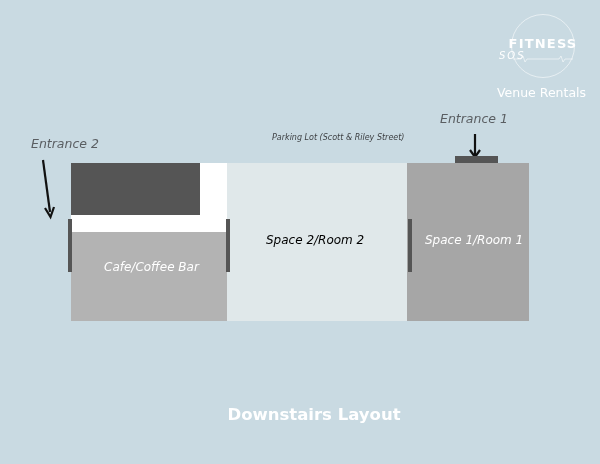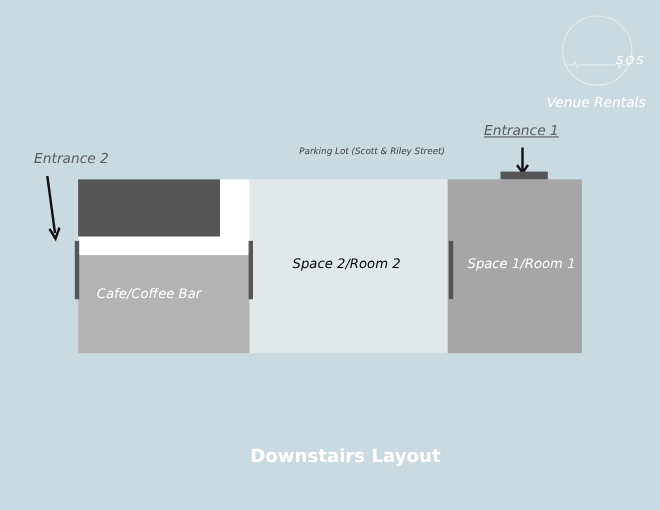--- a/index.html
+++ b/index.html
@@ -3,54 +3,55 @@
 <meta charset="utf-8">
 <style>
   * { margin: 0; padding: 0; box-sizing: border-box; }
   html, body { width: 600px; height: 464px; overflow: hidden; }
   body { background: #c9dae2; font-family: "DejaVu Sans", sans-serif; position: relative; }
   .abs { position: absolute; }
 
   .logo { left: 499px; top: 14px; width: 90px; height: 90px; }
   .logo-circle { left: 12px; top: 0; width: 64px; height: 64px; border: 1px solid rgba(255,255,255,0.55); border-radius: 50%; }
   .logo-title { left: 0; top: 22px; width: 88px; text-align: center; color: #ffffff; font-weight: bold; font-size: 13px; letter-spacing: 1.2px; }
-  .logo-sub { left: 0; top: 36px; width: 88px; text-align: right; color: #ffffff; font-style: italic; font-size: 10px; letter-spacing: 2px; }
+  .logo-sub { left: 0; top: 36px; width: 88px; text-align: left; color: #ffffff; font-style: italic; font-size: 10px; letter-spacing: 2px; }
   .logo-wave { left: 14px; top: 41px; width: 60px; height: 8px; }
-  .venue { left: 497px; top: 85px; color: #ffffff; font-style: italic; font-size: 12.5px; white-space: nowrap; }
+  .venue { left: 497px; top: 85px; color: #ffffff; font-size: 12.5px; white-space: nowrap; }
 
   .label-dark { color: #5a5e62; font-style: italic; white-space: nowrap; }
   .entrance2 { left: 31px; top: 136px; font-size: 12.5px; font-style: italic; }
-  .entrance1 { left: 440px; top: 111px; font-size: 12.5px; text-decoration: underline; }
+  .entrance1 { left: 440px; top: 111px; font-size: 12.5px; }
   .parking { left: 246px; top: 133px; font-size: 8px; color: #3c3f42; margin-left: 26px; }
 
   .room { position: absolute; }
   .cafe-wrap { left: 71px; top: 163px; width: 156px; height: 158px; background: #ffffff; }
   .cafe-block { left: 71px; top: 163px; width: 129px; height: 52px; background: #555555; }
   .cafe { left: 71px; top: 232px; width: 156px; height: 89px; background: #b3b3b3; }
   .space2 { left: 227px; top: 163px; width: 180px; height: 158px; background: #e0e8ea; }
   .space1 { left: 407px; top: 163px; width: 122px; height: 158px; background: #a6a6a6; }
 
   .room-label { position: absolute; font-style: italic; font-size: 12px; white-space: nowrap; }
-  .cafe-label { left: 88px; top: 260px; color: #ffffff; }
+  .cafe-label { left: 104px; top: 260px; color: #ffffff; }
   .space2-label { left: 266px; top: 233px; color: #000000; }
   .space1-label { left: 425px; top: 233px; color: #ffffff; }
 
   .door { position: absolute; background: #555555; }
   .door-cafe-left { left: 68px; top: 219px; width: 4px; height: 53px; }
   .door-cafe-right { left: 226px; top: 219px; width: 4px; height: 53px; }
   .door-space1 { left: 408px; top: 219px; width: 4px; height: 53px; }
   .door-entrance1 { left: 455px; top: 156px; width: 43px; height: 7px; }
 
   .title { left: 0; top: 405px; width: 600px; text-align: center; color: #ffffff; font-weight: bold; font-size: 16.5px; padding-left: 28px; }
 </style>
 </head>
 <body>
 
 <div class="abs logo">
   <div class="abs logo-circle"></div>
+  <div class="abs logo-title">FITNESS</div>
   <svg class="abs logo-wave" viewBox="0 0 60 8">
     <path d="M0 4 H8 L10 1 L12 7 L14 4 H46 L48 1 L50 7 L52 4 H60" stroke="#ffffff" stroke-width="0.8" fill="none" opacity="0.7"></path>
   </svg>
   <div class="abs logo-sub">SOS</div>
 </div>
 <div class="abs venue">Venue Rentals</div>
 
 <div class="abs label-dark entrance2">Entrance 2</div>
 <svg class="abs" style="left:40px;top:158px;width:16px;height:62px;" viewBox="0 0 16 62">
   <line x1="3" y1="2" x2="10" y2="54" stroke="#111" stroke-width="2.2"></line>

